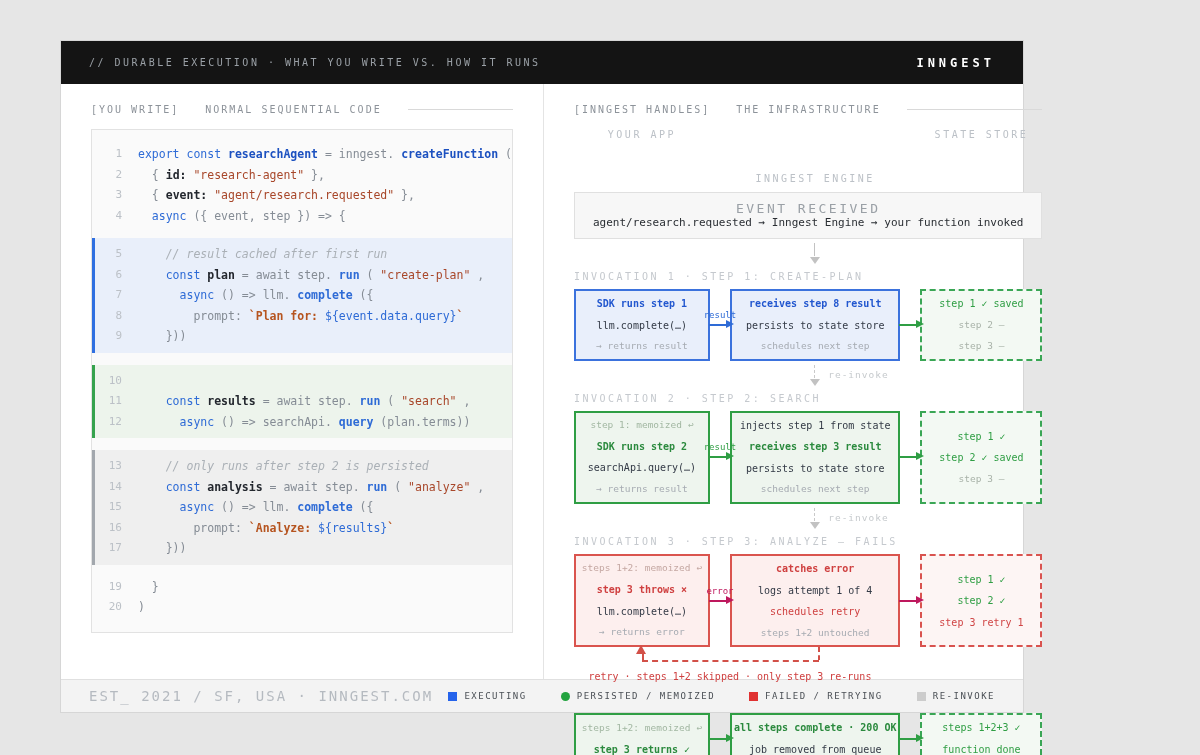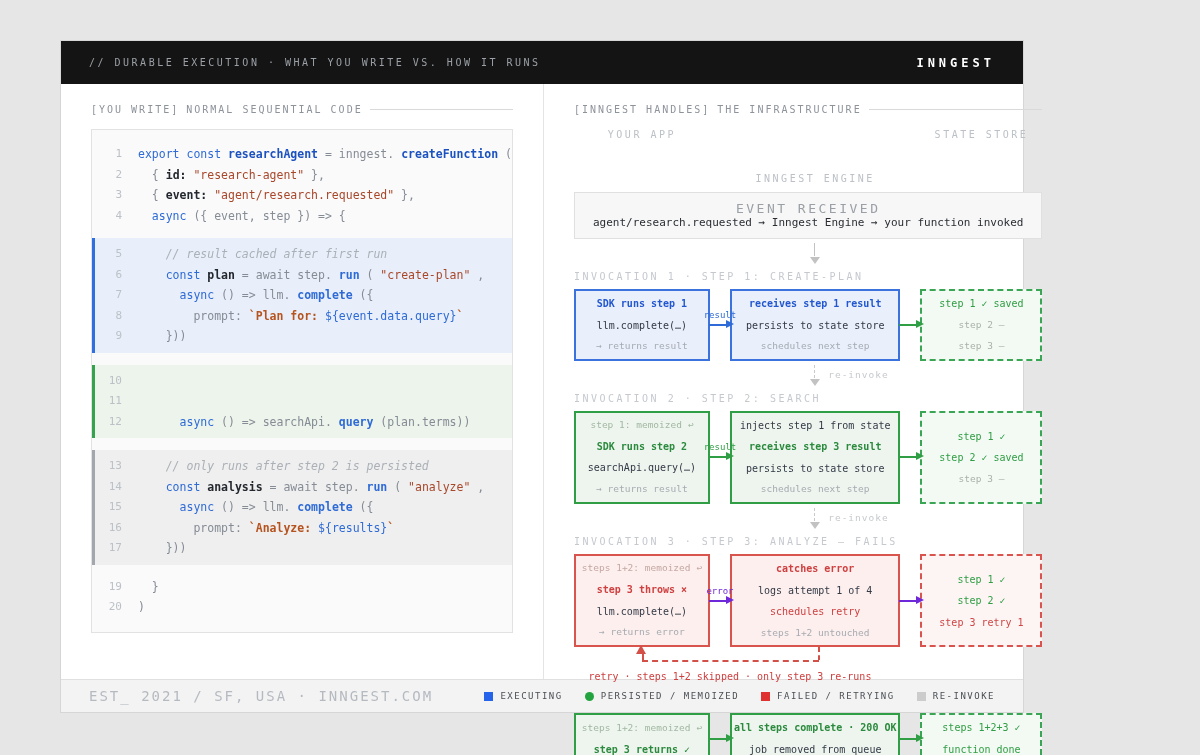--- a/index.html
+++ b/index.html
@@ -13,21 +13,21 @@
     justify-content:space-between; padding:0 28px; }
   .topbar .t { color:#9aa0a6; font-size:10px; letter-spacing:2.5px; }
   .topbar .brand { color:#ffffff; font-size:12px; font-weight:bold; letter-spacing:4px; }
 
   
   .content { flex:1 1 auto; display:flex; min-height:0; }
   .pane { height:100%; }
   .leftp { width:540px; border-right:1px solid #e4e4e4; padding:20px 30px 0 30px; }
   .rightp { width:539px; padding:20px 34px 0 30px; }
 
-  .sechead { display:flex; align-items:center; gap:7px; color:#8d939a;
+  .sechead { display:flex; align-items:center; gap:26px; color:#8d939a;
     font-size:10px; letter-spacing:2px; margin-bottom:14px; white-space:nowrap; }
   .sechead .rule { flex:1; height:1px; background:#d9d9d9; }
 
   
   .codebox { background:#fafafa; border:1px solid #e2e2e2; padding:14px 0;
     display:flex; flex-direction:column; gap:12px; }
   .cgroup { border-left:3px solid transparent; }
   .cgroup.hl { padding:6px 0; }
   .cgroup.hl.blue  { background:#e9effa; border-left-color:#2f6fe0; }
   .cgroup.hl.green { background:#edf4ec; border-left-color:#35a24d; }
@@ -86,40 +86,40 @@
   .box.green .bl-memo { color:#a2b7a2; font-size:9.5px; }
   .box.red   .bl-memo { color:#c4a7a2; font-size:9.5px; }
   .box .bl-accent { }
   .box.red .bl-accent { color:#cf4040; }
   .box .bl-ok  { color:#2f9e44; }
   .box .bl-bad { color:#d04545; }
 
   .harrow { position:relative; color:#888; }
   .harrow.blue  { color:#2e6bd6; }
   .harrow.green { color:#2f9e44; }
-  .harrow.red   { color:#6d28d9; }
+  .harrow.red   { color:#be185d; }
   .harrow .hline { position:absolute; top:calc(50% - 1px); left:-1px; right:2px; height:2px; background:currentColor; }
   .harrow .hhead { position:absolute; top:calc(50% - 5px); right:-4px; width:0; height:0;
     border-left:8px solid currentColor; border-top:4.5px solid transparent; border-bottom:4.5px solid transparent; }
   .harrow .hlabel { position:absolute; top:calc(50% - 15px); left:50%; transform:translateX(-50%); font-size:9px; }
 
   .retrywrap { position:relative; height:48px; }
   .rp-v1 { position:absolute; left:244px; top:0; height:13px; border-left:2px dashed #d25048; }
   .rp-h  { position:absolute; left:68px; top:13px; width:177px; border-top:2px dashed #d25048; }
   .rp-v2 { position:absolute; left:68px; top:6px; height:8px; border-left:2px dashed #d25048; }
   .rp-head { position:absolute; left:62px; top:-2px; width:0; height:0;
     border-bottom:9px solid #d25048; border-left:5.5px solid transparent; border-right:5.5px solid transparent; }
   .rp-label { position:absolute; left:156px; top:24px; transform:translateX(-50%);
     color:#cf4040; font-size:10px; white-space:nowrap; }
 
   
   .footer { flex:0 0 33px; background:#f3f3f3; border-top:1px solid #e0e0e0;
     display:flex; align-items:center; justify-content:space-between; padding:0 28px; }
   .footer .fl { color:#b5bac0; font-size:14px; letter-spacing:2px; }
-  .legend { display:flex; gap:22px; align-items:center; }
+  .legend { display:flex; gap:34px; align-items:center; }
   .litem { display:flex; align-items:center; gap:7px; color:#4a4f55; font-size:9px; letter-spacing:1.5px; }
   .sw { width:9px; height:9px; flex:0 0 auto; }
   .sw.round { border-radius:50%; }
 </style>
 </head>
 <body>
 
 <div class="card">
 
   <div class="topbar">
@@ -144,21 +144,21 @@
           </div>
           <div class="cgroup hl blue">
             <div class="cline"><span class="ln">5</span><span class="ctext"><span class="tk-cm">    // result cached after first run</span></span></div>
             <div class="cline"><span class="ln">6</span><span class="ctext"><span class="tk-kw">    const</span><span class="tk-var"> plan</span><span class="tk-pln"> = await step.</span><span class="tk-fn"> run</span><span class="tk-pln"> ( </span><span class="tk-str">"create-plan"</span><span class="tk-pln"> ,</span></span></div>
             <div class="cline"><span class="ln">7</span><span class="ctext"><span class="tk-kw">      async</span><span class="tk-pln"> () =&gt; llm.</span><span class="tk-fn"> complete</span><span class="tk-pln"> ({</span></span></div>
             <div class="cline"><span class="ln">8</span><span class="ctext"><span class="tk-pln">        prompt: </span><span class="tk-tpl">`Plan for: </span><span class="tk-int">${event.data.query}</span><span class="tk-tpl">`</span></span></div>
             <div class="cline"><span class="ln">9</span><span class="ctext"><span class="tk-pln">    }))</span></span></div>
           </div>
           <div class="cgroup hl green">
             <div class="cline"><span class="ln">10</span></div>
-            <div class="cline"><span class="ln">11</span></div>
+            <div class="cline"><span class="ln">11</span><span class="ctext"><span class="tk-kw">    const</span><span class="tk-var"> results</span><span class="tk-pln"> = await step.</span><span class="tk-fn"> run</span><span class="tk-pln"> ( </span><span class="tk-str">"search"</span><span class="tk-pln"> ,</span></span></div>
             <div class="cline"><span class="ln">12</span><span class="ctext"><span class="tk-kw">      async</span><span class="tk-pln"> () =&gt; searchApi.</span><span class="tk-fn"> query</span><span class="tk-pln"> (plan.terms))</span></span></div>
           </div>
           <div class="cgroup hl gray">
             <div class="cline"><span class="ln">13</span><span class="ctext"><span class="tk-cm">    // only runs after step 2 is persisted</span></span></div>
             <div class="cline"><span class="ln">14</span><span class="ctext"><span class="tk-kw">    const</span><span class="tk-var"> analysis</span><span class="tk-pln"> = await step.</span><span class="tk-fn"> run</span><span class="tk-pln"> ( </span><span class="tk-str">"analyze"</span><span class="tk-pln"> ,</span></span></div>
             <div class="cline"><span class="ln">15</span><span class="ctext"><span class="tk-kw">      async</span><span class="tk-pln"> () =&gt; llm.</span><span class="tk-fn"> complete</span><span class="tk-pln"> ({</span></span></div>
             <div class="cline"><span class="ln">16</span><span class="ctext"><span class="tk-pln">        prompt: </span><span class="tk-tpl">`Analyze: </span><span class="tk-int">${results}</span><span class="tk-tpl">`</span></span></div>
             <div class="cline"><span class="ln">17</span><span class="ctext"><span class="tk-pln">    }))</span></span></div>
           </div>
           <div class="cgroup">
@@ -200,21 +200,21 @@
               <span class="bl bl-title">SDK runs step 1</span>
               <span class="bl bl-plain">llm.complete(…)</span>
               <span class="bl bl-dim">→ returns result</span>
             </div>
             <div class="harrow blue">
               <span class="hline"></span>
               <span class="hhead"></span>
               <span class="hlabel">result</span>
             </div>
             <div class="box blue">
-              <span class="bl bl-title">receives step 1 result</span>
+              <span class="bl bl-title">receives step 8 result</span>
               <span class="bl bl-plain">persists to state store</span>
               <span class="bl bl-dim">schedules next step</span>
             </div>
             <div class="harrow green">
               <span class="hline"></span>
               <span class="hhead"></span>
             </div>
             <div class="box green dashed">
               <span class="bl bl-ok">step 1 ✓ saved</span>
               <span class="bl bl-dim">step 2 —</span>

